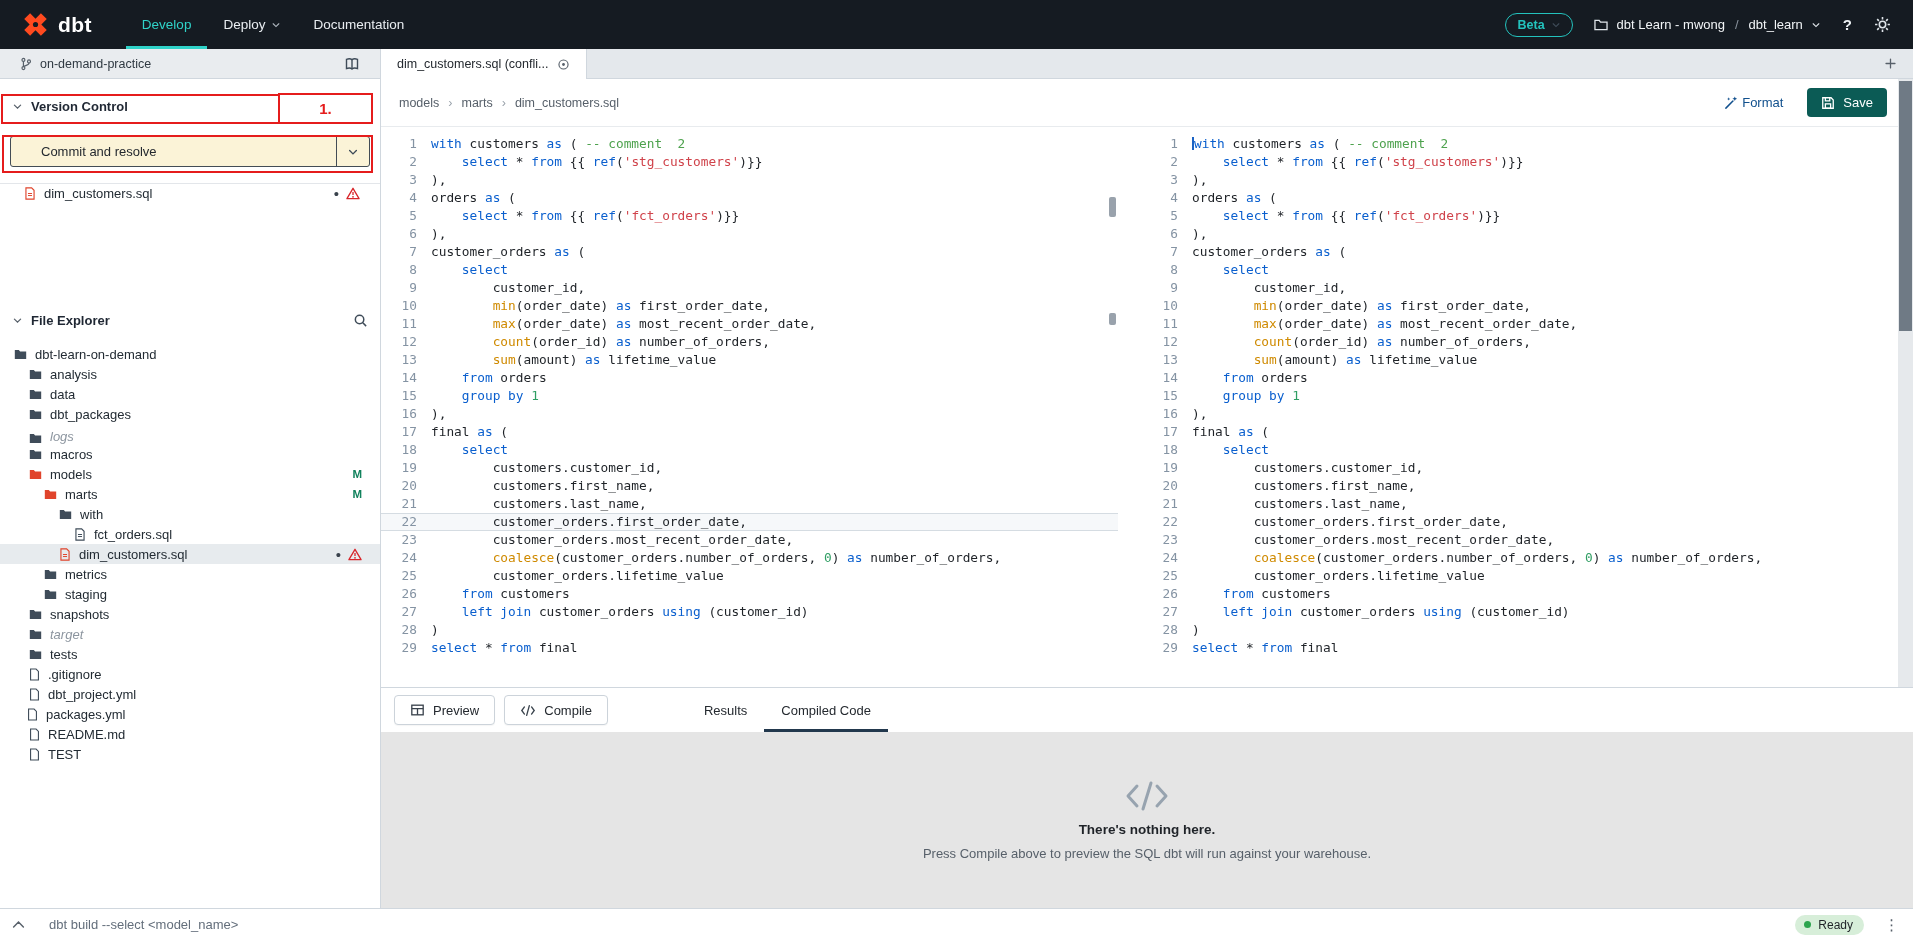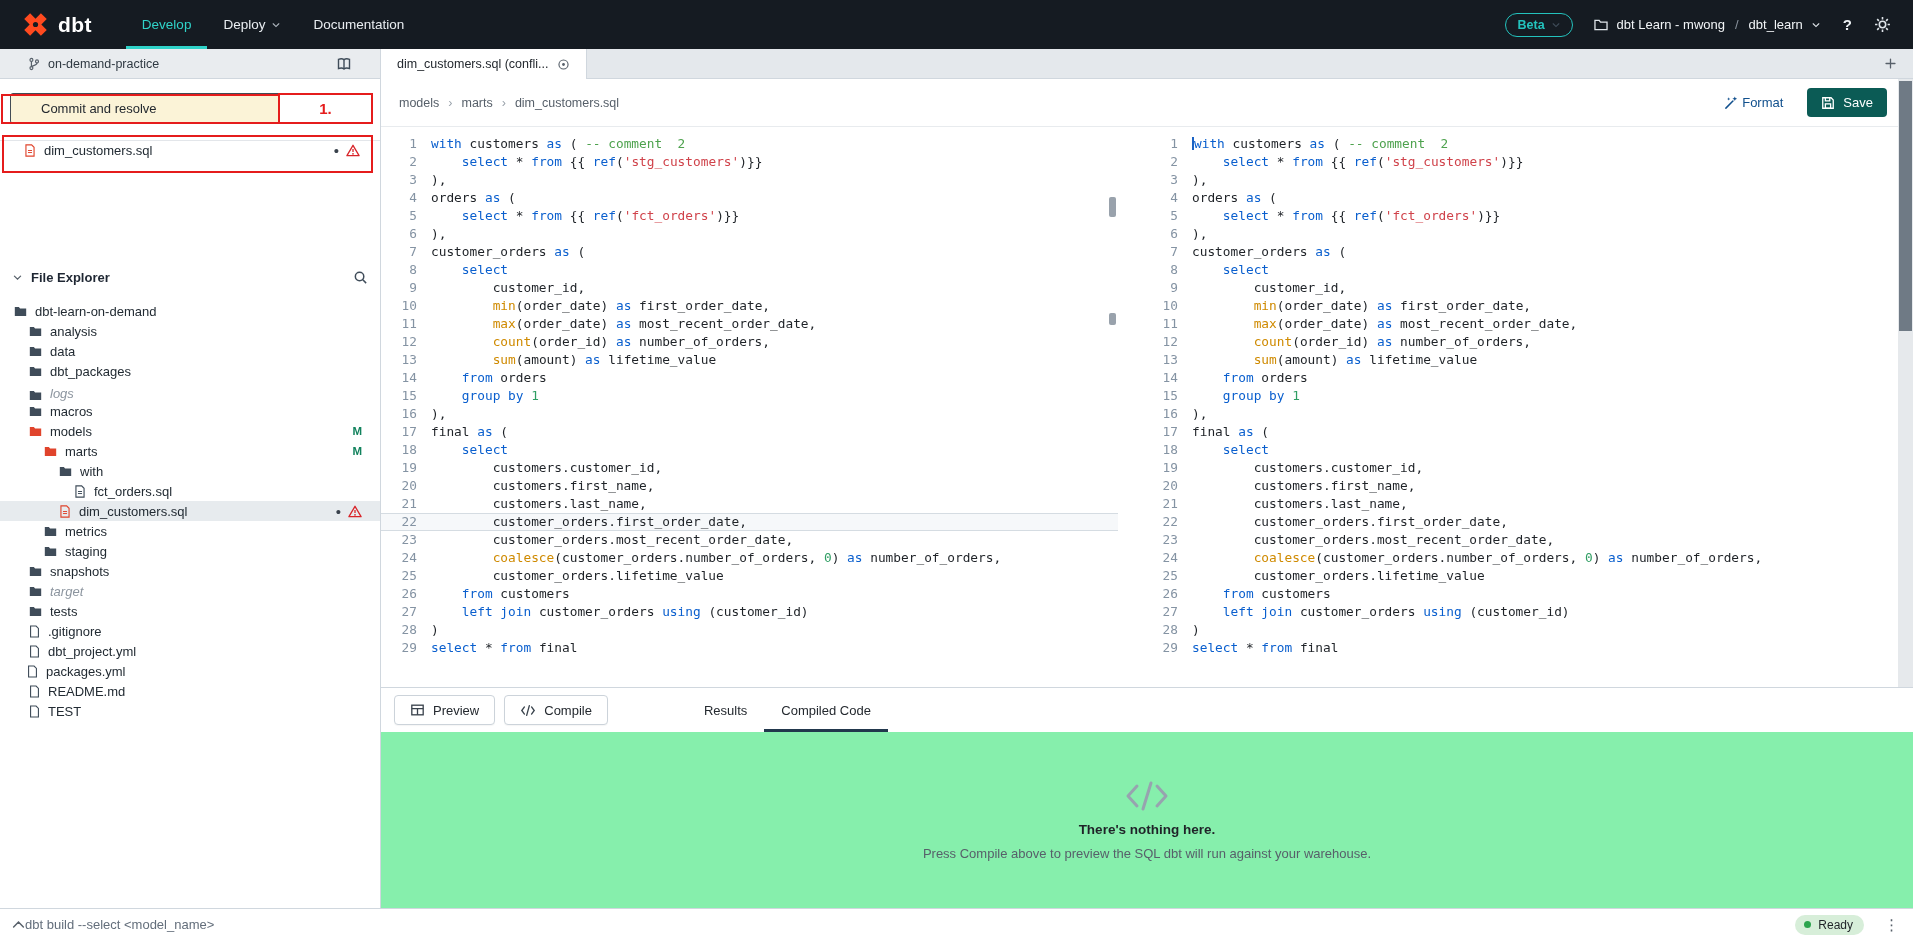--- a/index.html
+++ b/index.html
@@ -24,21 +24,21 @@
   .help{color:#eef2f5;font-size:15px;font-weight:700;cursor:pointer;padding:0 2px;}
   .icn{display:inline-flex;align-items:center;color:#3f4c59;line-height:0;}
   .icn.red{color:#e0442c;}
   .icn.light{color:#dfe5ea;}
   .icn.muted{color:#57606a;}
 
   
   .sidebar{position:absolute;top:49px;left:0;width:381px;bottom:32px;background:#fff;
            border-right:1px solid #d0d7de;box-sizing:border-box;overflow:hidden;}
   .sb-header{height:30px;background:#e9ecef;border-bottom:1px solid #d0d7de;display:flex;
-             align-items:center;gap:8px;padding:0 28px;box-sizing:border-box;}
+             align-items:center;gap:8px;padding:0 20px;box-sizing:border-box;}
   .sb-branch{font-size:12.5px;color:#2f3942;flex:1;}
   .sec-header{display:flex;align-items:center;gap:8px;padding:20px 12px 8px;cursor:pointer;}
   .fe .sec-header{padding:14px 12px 10px;}
   .sec-title{font-size:13px;font-weight:700;color:#1f2733;}
   .sec-right{margin-left:auto;}
   .commit-btn{margin:14px 10px 0;height:29px;display:flex;align-items:stretch;
               border:1px solid #434c55;border-radius:3px;background:#fbf3d7;overflow:hidden;cursor:pointer;}
   .commit-label{flex:1;display:flex;align-items:center;padding-left:30px;font-size:13px;color:#24292f;}
   .commit-chev{width:32px;display:flex;align-items:center;justify-content:center;
                border-left:1px solid #434c55;color:#3a4450;cursor:pointer;}
@@ -95,29 +95,29 @@
   .toolbar{height:45px;flex:none;border-top:1px solid #d0d7de;display:flex;align-items:center;
            padding-left:13px;gap:9px;box-sizing:border-box;background:#fff;}
   .tool-btn{height:30px;display:flex;align-items:center;gap:8px;border:1px solid #ccd3da;background:#fff;
             border-radius:4px;padding:0 15px;font-size:13px;color:#24292f;cursor:pointer;
             font-family:inherit;box-shadow:0 1px 1px rgba(27,31,36,.04);}
   .tool-btn .icn{color:#39424c;}
   .result-tabs{margin-left:70px;display:flex;align-self:stretch;}
   .rtab{display:flex;align-items:center;padding:3px 17px 0;font-size:13px;color:#24292f;cursor:pointer;
         box-sizing:border-box;border-bottom:3px solid transparent;}
   .rtab.active{border-bottom-color:#22384d;}
-  .results{flex:1;display:flex;flex-direction:column;align-items:center;justify-content:center;gap:9px;background:#86efac;}
+  .results{flex:1;display:flex;flex-direction:column;align-items:center;justify-content:center;gap:9px;background:#e5e5e5;}
   .empty-icon{color:#97a3af;}
   .empty-title{font-size:13.5px;font-weight:700;color:#1f2328;}
   .empty-sub{font-size:13px;color:#57606a;}
 
   
   .bottombar{position:absolute;left:0;right:0;bottom:0;height:32px;border-top:1px solid #d0d7de;
              background:#fff;display:flex;align-items:center;padding:0 10px 0 12px;
-             box-sizing:border-box;gap:0;}
+             box-sizing:border-box;gap:24px;}
   .cmd{font-size:13px;color:#636e7b;cursor:text;}
   .bb-right{margin-left:auto;display:flex;align-items:center;gap:16px;}
   .ready-pill{display:flex;align-items:center;gap:7px;background:#d7eed9;border-radius:12px;
               padding:3px 11px 3px 9px;font-size:12px;color:#1f2328;}
   .ready-dot{width:7px;height:7px;border-radius:50%;background:#2da44e;}
   .kebab{color:#57606a;font-size:15px;cursor:pointer;padding:0 4px;}
 
   
   .anno-vc{position:absolute;left:1px;top:94px;width:370px;height:30px;border:2px solid #e51c1c;
            z-index:6;pointer-events:none;box-sizing:border-box;}
@@ -205,20 +205,28 @@
       <span class="sb-branch">on-demand-practice</span>
       <span class="icn">
         <svg width="16" height="14" viewBox="0 0 16 14">
             <path d="M8 2.6C6.7 1.7 4.6 1.6 2.5 2.3v9.2c2.1-.7 4.2-.6 5.5.4 1.3-1 3.4-1.1 5.5-.4V2.3C11.4 1.6 9.3 1.7 8 2.6z" fill="none" stroke="currentColor" stroke-width="1.4"></path>
             <path d="M8 2.8v9.4" stroke="currentColor" stroke-width="1.4"></path>
           </svg>
       </span>
     </div>
 
     <section class="vc">
+      <div class="sec-header">
+        <span class="icn muted">
+            <svg width="11" height="11" viewBox="0 0 16 16">
+              <path d="M3.5 6l4.5 4.5L12.5 6" fill="none" stroke="currentColor" stroke-width="1.8" stroke-linecap="round"></path>
+            </svg>
+          </span>
+        <span class="sec-title">Version Control</span>
+      </div>
       <div class="commit-btn">
         <span class="commit-label">Commit and resolve</span>
         <span class="commit-chev">
           <span class="icn">
               <svg width="12" height="12" viewBox="0 0 16 16">
                 <path d="M3.5 6l4.5 4.5L12.5 6" fill="none" stroke="currentColor" stroke-width="1.8" stroke-linecap="round"></path>
               </svg>
             </span>
         </span>
       </div>

